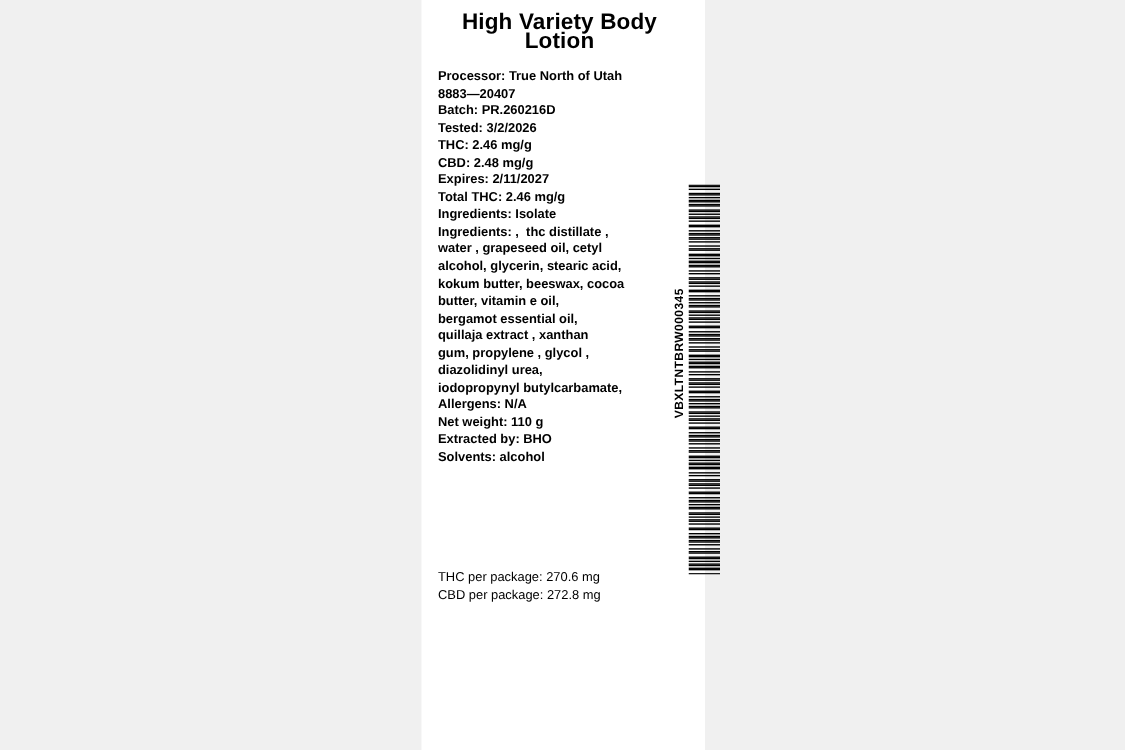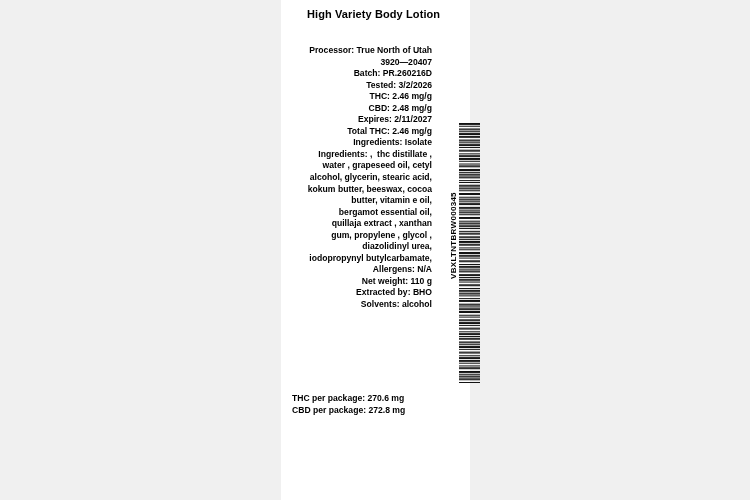--- a/index.html
+++ b/index.html
@@ -20,50 +20,50 @@
   .label-sheet {
     position: absolute;
     left: 281px;
     top: 0;
     width: 189px;
     height: 500px;
     background: #ffffff;
   }
   .title {
     position: absolute;
-    left: 26px;
+    left: 7px;
     top: 8px;
     width: 170px;
-    font-size: 11px;
+    font-size: 15px;
     font-weight: bold;
     color: #000;
     line-height: 13px;
     letter-spacing: 0.1px;
+    text-align: center;
   }
   .info-block {
     position: absolute;
     left: 11px;
     top: 45px;
     width: 140px;
     font-size: 8.6px;
     font-weight: bold;
     color: #000;
     line-height: 11.55px;
-    text-align: right;
   }
   .info-block div {
     white-space: pre-wrap;
   }
   .footer-block {
     position: absolute;
     left: 11px;
-    top: 393px;
+    top: 379px;
     width: 150px;
     font-size: 8.6px;
-    font-weight: bold;
+    font-weight: normal;
     color: #000;
     line-height: 11.55px;
   }
   .barcode-wrap {
     position: absolute;
     left: 157px;
     top: 123px;
     width: 34px;
     height: 260px;
   }
@@ -93,21 +93,21 @@
 </head>
 <body>
 
 <div id="page">
   <div class="label-sheet">
 
     <div class="title">High Variety Body Lotion</div>
 
     <div class="info-block">
         <div>Processor: True North of Utah</div>
-        <div>3920—20407</div>
+        <div>8883—20407</div>
         <div>Batch: PR.260216D</div>
         <div>Tested: 3/2/2026</div>
         <div>THC: 2.46 mg/g</div>
         <div>CBD: 2.48 mg/g</div>
         <div>Expires: 2/11/2027</div>
         <div>Total THC: 2.46 mg/g</div>
         <div>Ingredients: Isolate</div>
         <div>Ingredients: ,  thc distillate ,</div>
         <div>water , grapeseed oil, cetyl</div>
         <div>alcohol, glycerin, stearic acid,</div>

